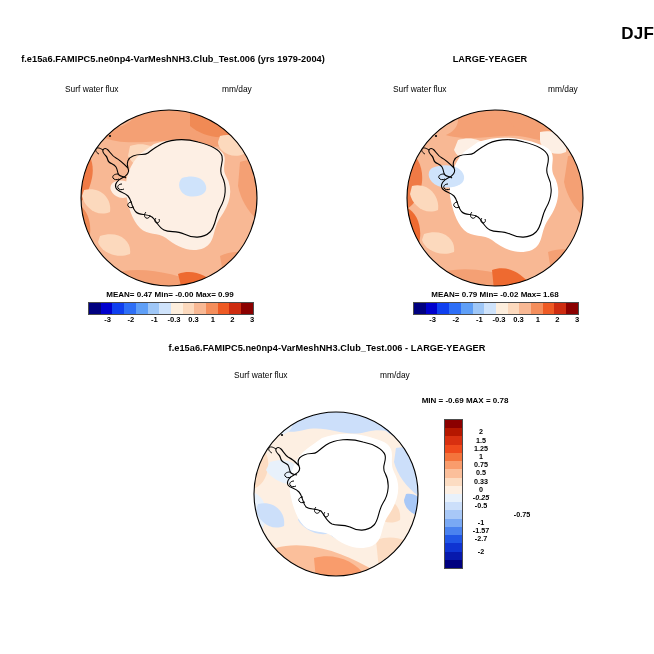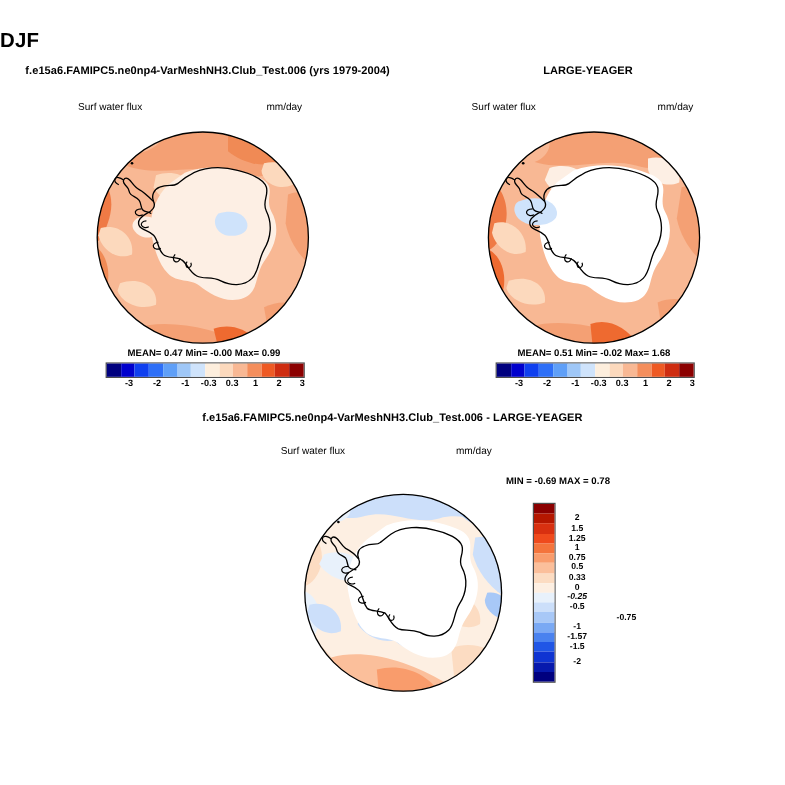--- a/index.html
+++ b/index.html
@@ -9,21 +9,21 @@
     font-family:"Liberation Sans", sans-serif;
     color:#000000;
     position:relative;
     overflow:hidden;
   }
   .abs{position:absolute;}
 
   
   #main-title{
     top:24px;left:0;width:654px;
-    text-align:left;
+    text-align:right;
     font-size:17px;font-weight:bold;
     letter-spacing:.2px;
   }
   .panel-title{
     font-size:9.2px;font-weight:bold;
     text-align:center;letter-spacing:.05px;
     white-space:nowrap;
   }
   .sub-label{
     font-size:8.4px;font-weight:normal;
@@ -196,21 +196,21 @@
     <path d="M48,68 C44,68 42,70 43,72 C44,74 47,74 49,73" fill="none" stroke="#000000" stroke-width="1" stroke-linejoin="round"></path>
     <path d="M52,78 C49,78 47,80 48,82 C49,84 52,84 54,83" fill="none" stroke="#000000" stroke-width="1" stroke-linejoin="round"></path>
     <path d="M62,96 C59,96 57,98 58,100 C59,102 62,102 64,101" fill="none" stroke="#000000" stroke-width="1" stroke-linejoin="round"></path>
     <path d="M76,106 C74,108 74,111 76,112 C78,113 80,111 80,109" fill="none" stroke="#000000" stroke-width="1" stroke-linejoin="round"></path>
     <path d="M86,112 C84,114 85,117 87,117 C89,117 90,115 89,113" fill="none" stroke="#000000" stroke-width="1" stroke-linejoin="round"></path>
     <circle cx="40" cy="30" r="1.1" fill="#000000"></circle>
     <circle cx="99" cy="92" r="88" fill="none" stroke="#000000" stroke-width="1.1"></circle>
   </svg>
 </div>
 
-<div class="abs stats-line" style="top:290px;left:400px;width:190px;">MEAN=  0.51  Min=  -0.02  Max=   1.68</div>
+<div class="abs stats-line" style="top:290px;left:400px;width:190px;">MEAN=  0.79  Min=  -0.02  Max=   1.68</div>
 
 <div class="hcb" style="top:302px;left:413px;width:164px;height:11px;">
   <span style="width:7.142%;background:#00007f;"></span>
   <span style="width:7.142%;background:#0000cd;"></span>
   <span style="width:7.142%;background:#0f3fef;"></span>
   <span style="width:7.142%;background:#2e6ff7;"></span>
   <span style="width:7.142%;background:#5f9ff7;"></span>
   <span style="width:7.142%;background:#9fc7f7;"></span>
   <span style="width:7.142%;background:#cfe3fb;"></span>
   <span style="width:7.142%;background:#fdeedd;"></span>
@@ -320,15 +320,15 @@
   <span class="vcb-tick" style="top:25.00%;">1</span>
   <span class="vcb-tick" style="top:30.56%;">0.75</span>
   <span class="vcb-tick" style="top:36.11%;">0.5</span>
   <span class="vcb-tick" style="top:41.67%;">0.33</span>
   <span class="vcb-tick" style="top:47.22%;">0</span>
   <span class="vcb-tick" style="top:52.78%;font-style:italic;">-0.25</span>
   <span class="vcb-tick" style="top:58.33%;">-0.5</span>
   <span class="vcb-tick" style="top:63.89%;margin-left:41px;">-0.75</span>
   <span class="vcb-tick" style="top:69.44%;">-1</span>
   <span class="vcb-tick" style="top:75.00%;">-1.57</span>
-  <span class="vcb-tick" style="top:80.56%;">-1.5</span>
+  <span class="vcb-tick" style="top:80.56%;">-2.7</span>
   <span class="vcb-tick" style="top:88.89%;">-2</span>
 </div>
 
 </body></html>

